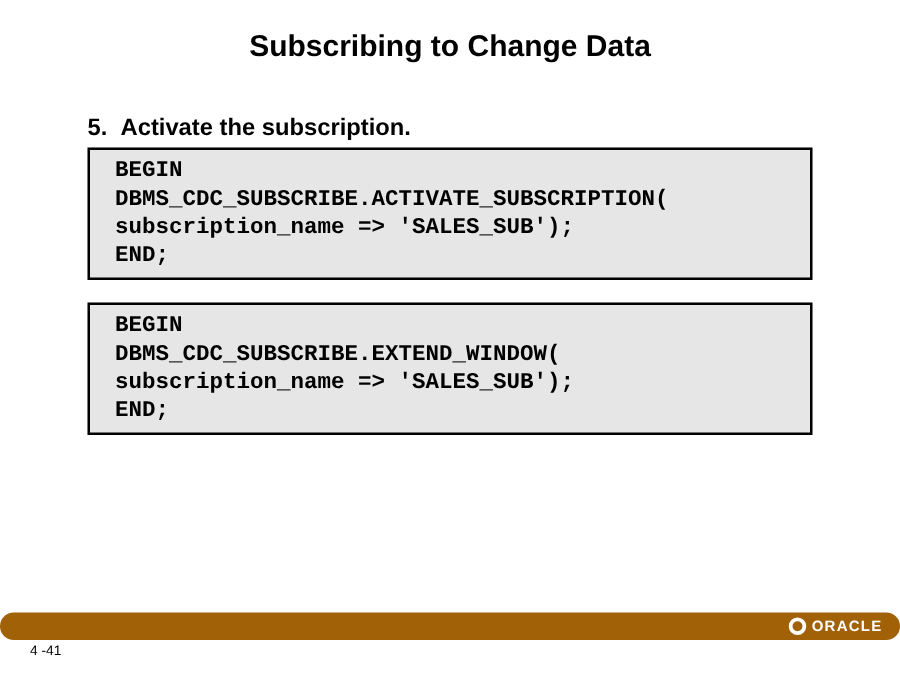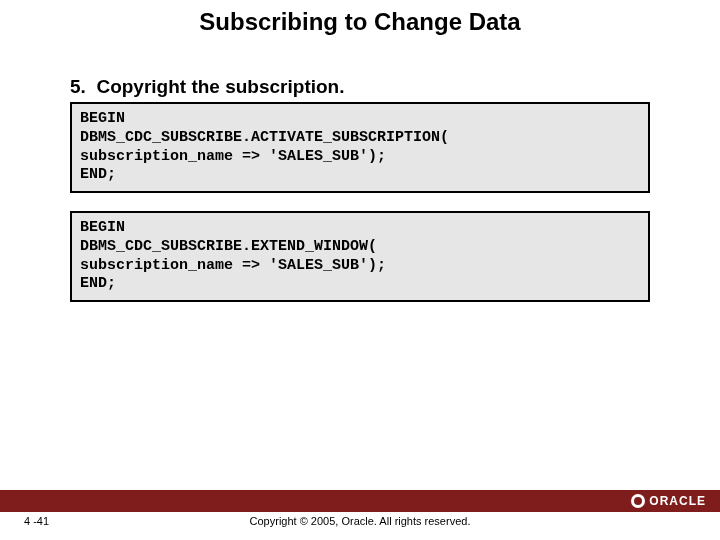--- a/index.html
+++ b/index.html
@@ -9,54 +9,55 @@
     background: #ffffff;
     font-family: Arial, Helvetica, sans-serif;
     position: relative;
     overflow: hidden;
   }
   .title {
     text-align: center;
     font-size: 24px;
     font-weight: bold;
     color: #000;
-    padding-top: 8px;
+    padding-top: 24px;
     padding-bottom: 40px;
   }
   .content {
     padding: 0 70px;
   }
   .step-heading {
     font-size: 19px;
     font-weight: bold;
     color: #000;
     margin-bottom: 4px;
   }
   .code-box {
     border: 2px solid #000;
     background: #e6e6e6;
-    padding: 6px 8px;
+    padding: 6px 20px;
     font-family: "Courier New", Courier, monospace;
-    font-size: 15px;
+    font-size: 18px;
     font-weight: bold;
     line-height: 1.25;
     white-space: pre;
     margin-bottom: 18px;
   }
   .footer-bar {
     position: absolute;
     left: 0;
     bottom: 28px;
     width: 100%;
     height: 22px;
-    background: #7f1d1d;
+    background: #a16207;
     display: flex;
     align-items: center;
     justify-content: flex-end;
     padding-right: 14px;
+    border-radius: 11px;
   }
   .oracle-logo {
     display: flex;
     align-items: center;
     gap: 4px;
   }
   .oracle-o {
     width: 14px;
     height: 14px;
     border: 3px solid #fff;
@@ -92,21 +93,21 @@
   }
 </style>
 </head>
 <body>
 
 <div class="title">Subscribing to Change Data</div>
 
 <div class="content">
 
   <div class="step-heading">
-    <span>5.</span>&nbsp;&nbsp;<span>Copyright the subscription.</span>
+    <span>5.</span>&nbsp;&nbsp;<span>Activate the subscription.</span>
   </div>
   <div class="code-box">BEGIN
 DBMS_CDC_SUBSCRIBE.ACTIVATE_SUBSCRIPTION(
 subscription_name =&gt; 'SALES_SUB');
 END;</div>
 
   <div class="code-box">BEGIN
 DBMS_CDC_SUBSCRIBE.EXTEND_WINDOW(
 subscription_name =&gt; 'SALES_SUB');
 END;</div>
@@ -115,14 +116,13 @@
 
 <div class="footer-bar">
   <div class="oracle-logo">
     <div class="oracle-o"></div>
     <div class="oracle-text">ORACLE</div>
   </div>
 </div>
 
 <div class="footer-line">
   <div class="page-num">4 -41</div>
-  <div class="copyright">Copyright © 2005, Oracle.  All rights reserved.</div>
 </div>
 
 </body></html>

